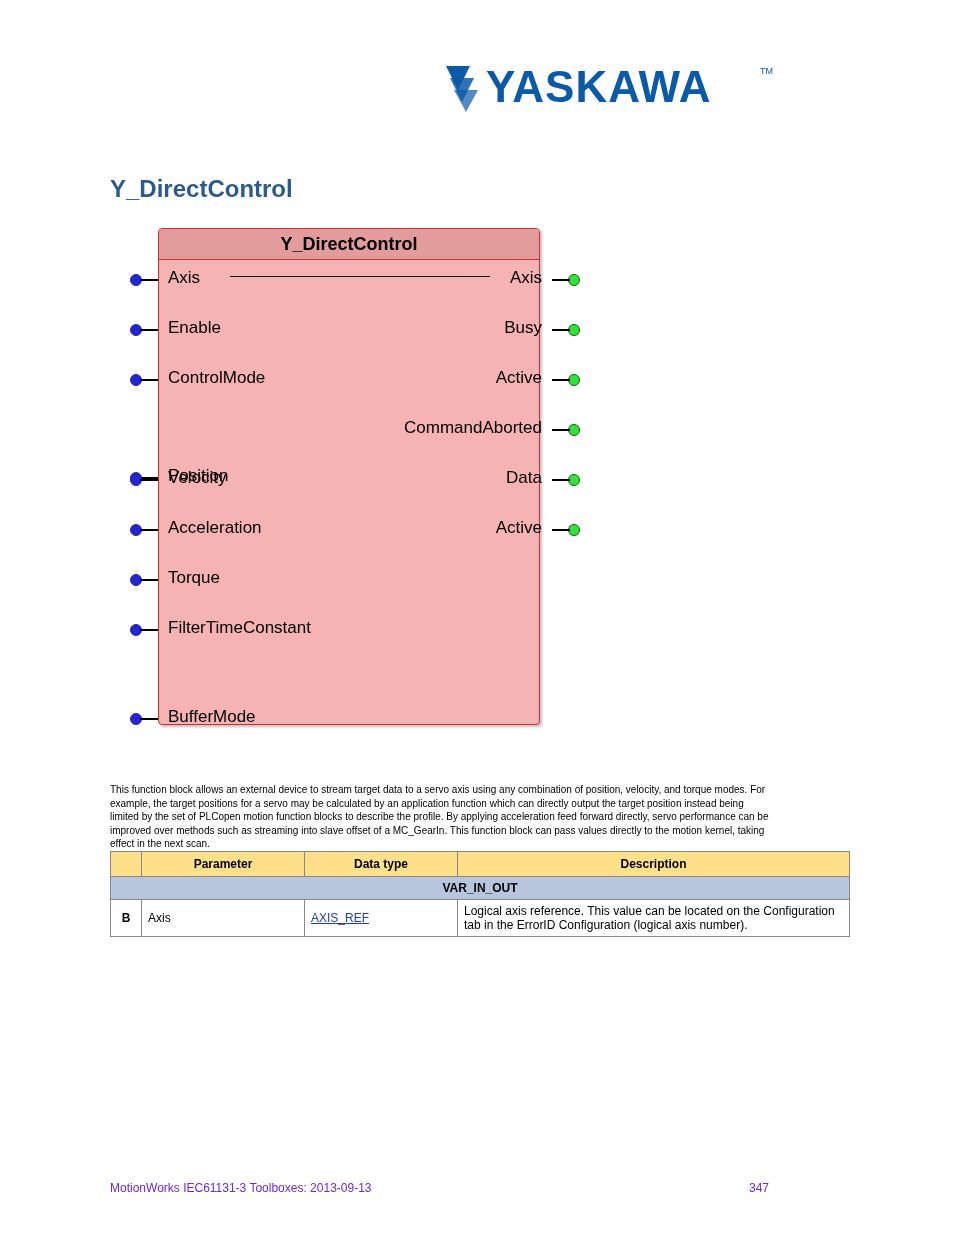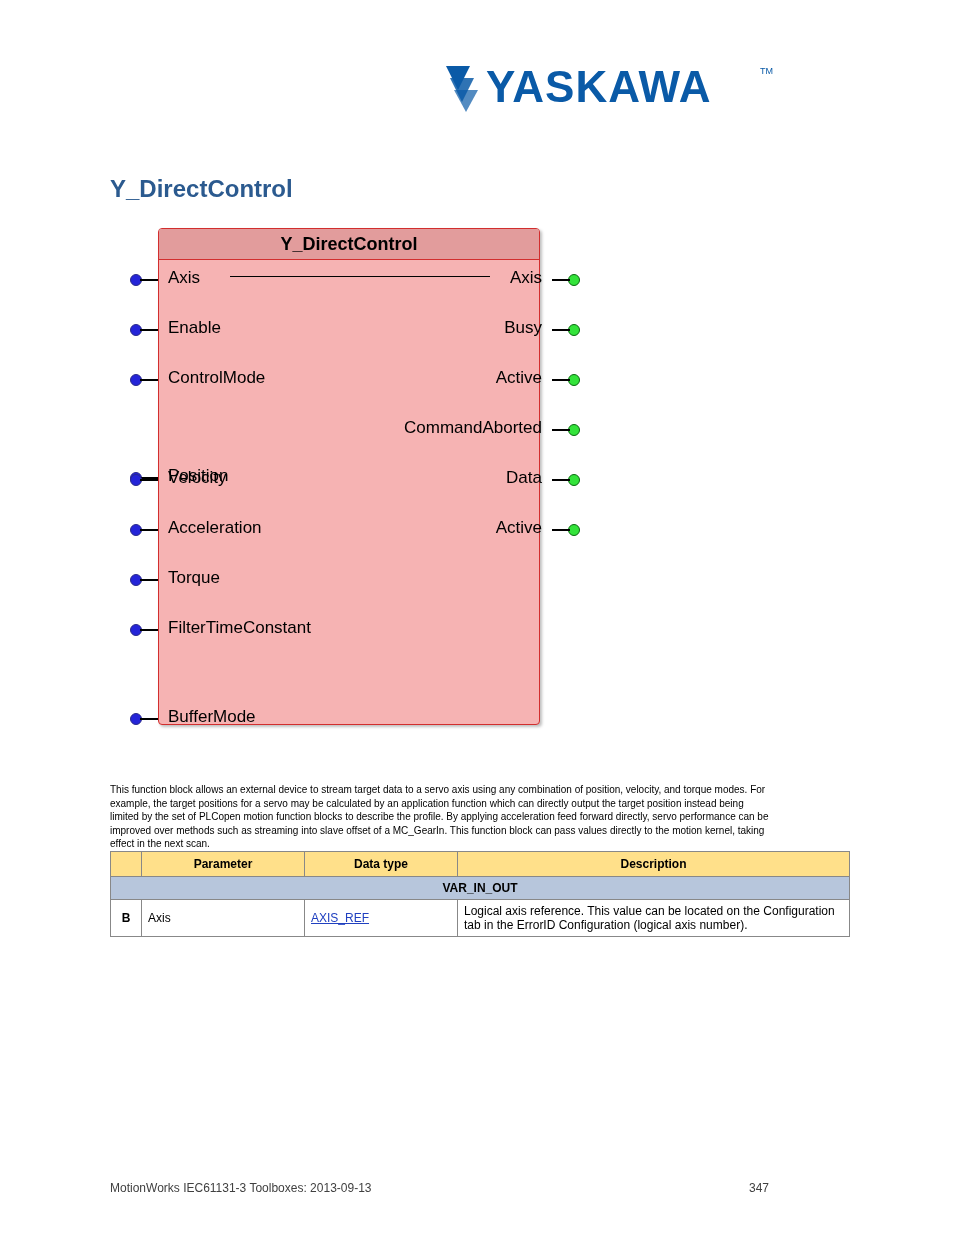--- a/index.html
+++ b/index.html
@@ -143,21 +143,21 @@
     width: 18px;
     text-align: center;
     font-weight: bold;
   }
   a.typelink { color: #2040c0; text-decoration: underline; }
   .footer {
     position: absolute;
     bottom: 40px;
     left: 110px; right: 80px;
     font-size: 12px;
-    color: #404040;
+    color: #6d28d9;
   }
   .footer .left { float: left; }
   .footer .right { float: right; margin-left: 12px; }
 </style>
 </head>
 <body>
 
 <div class="page">
 
   <div class="logo-wrap">

